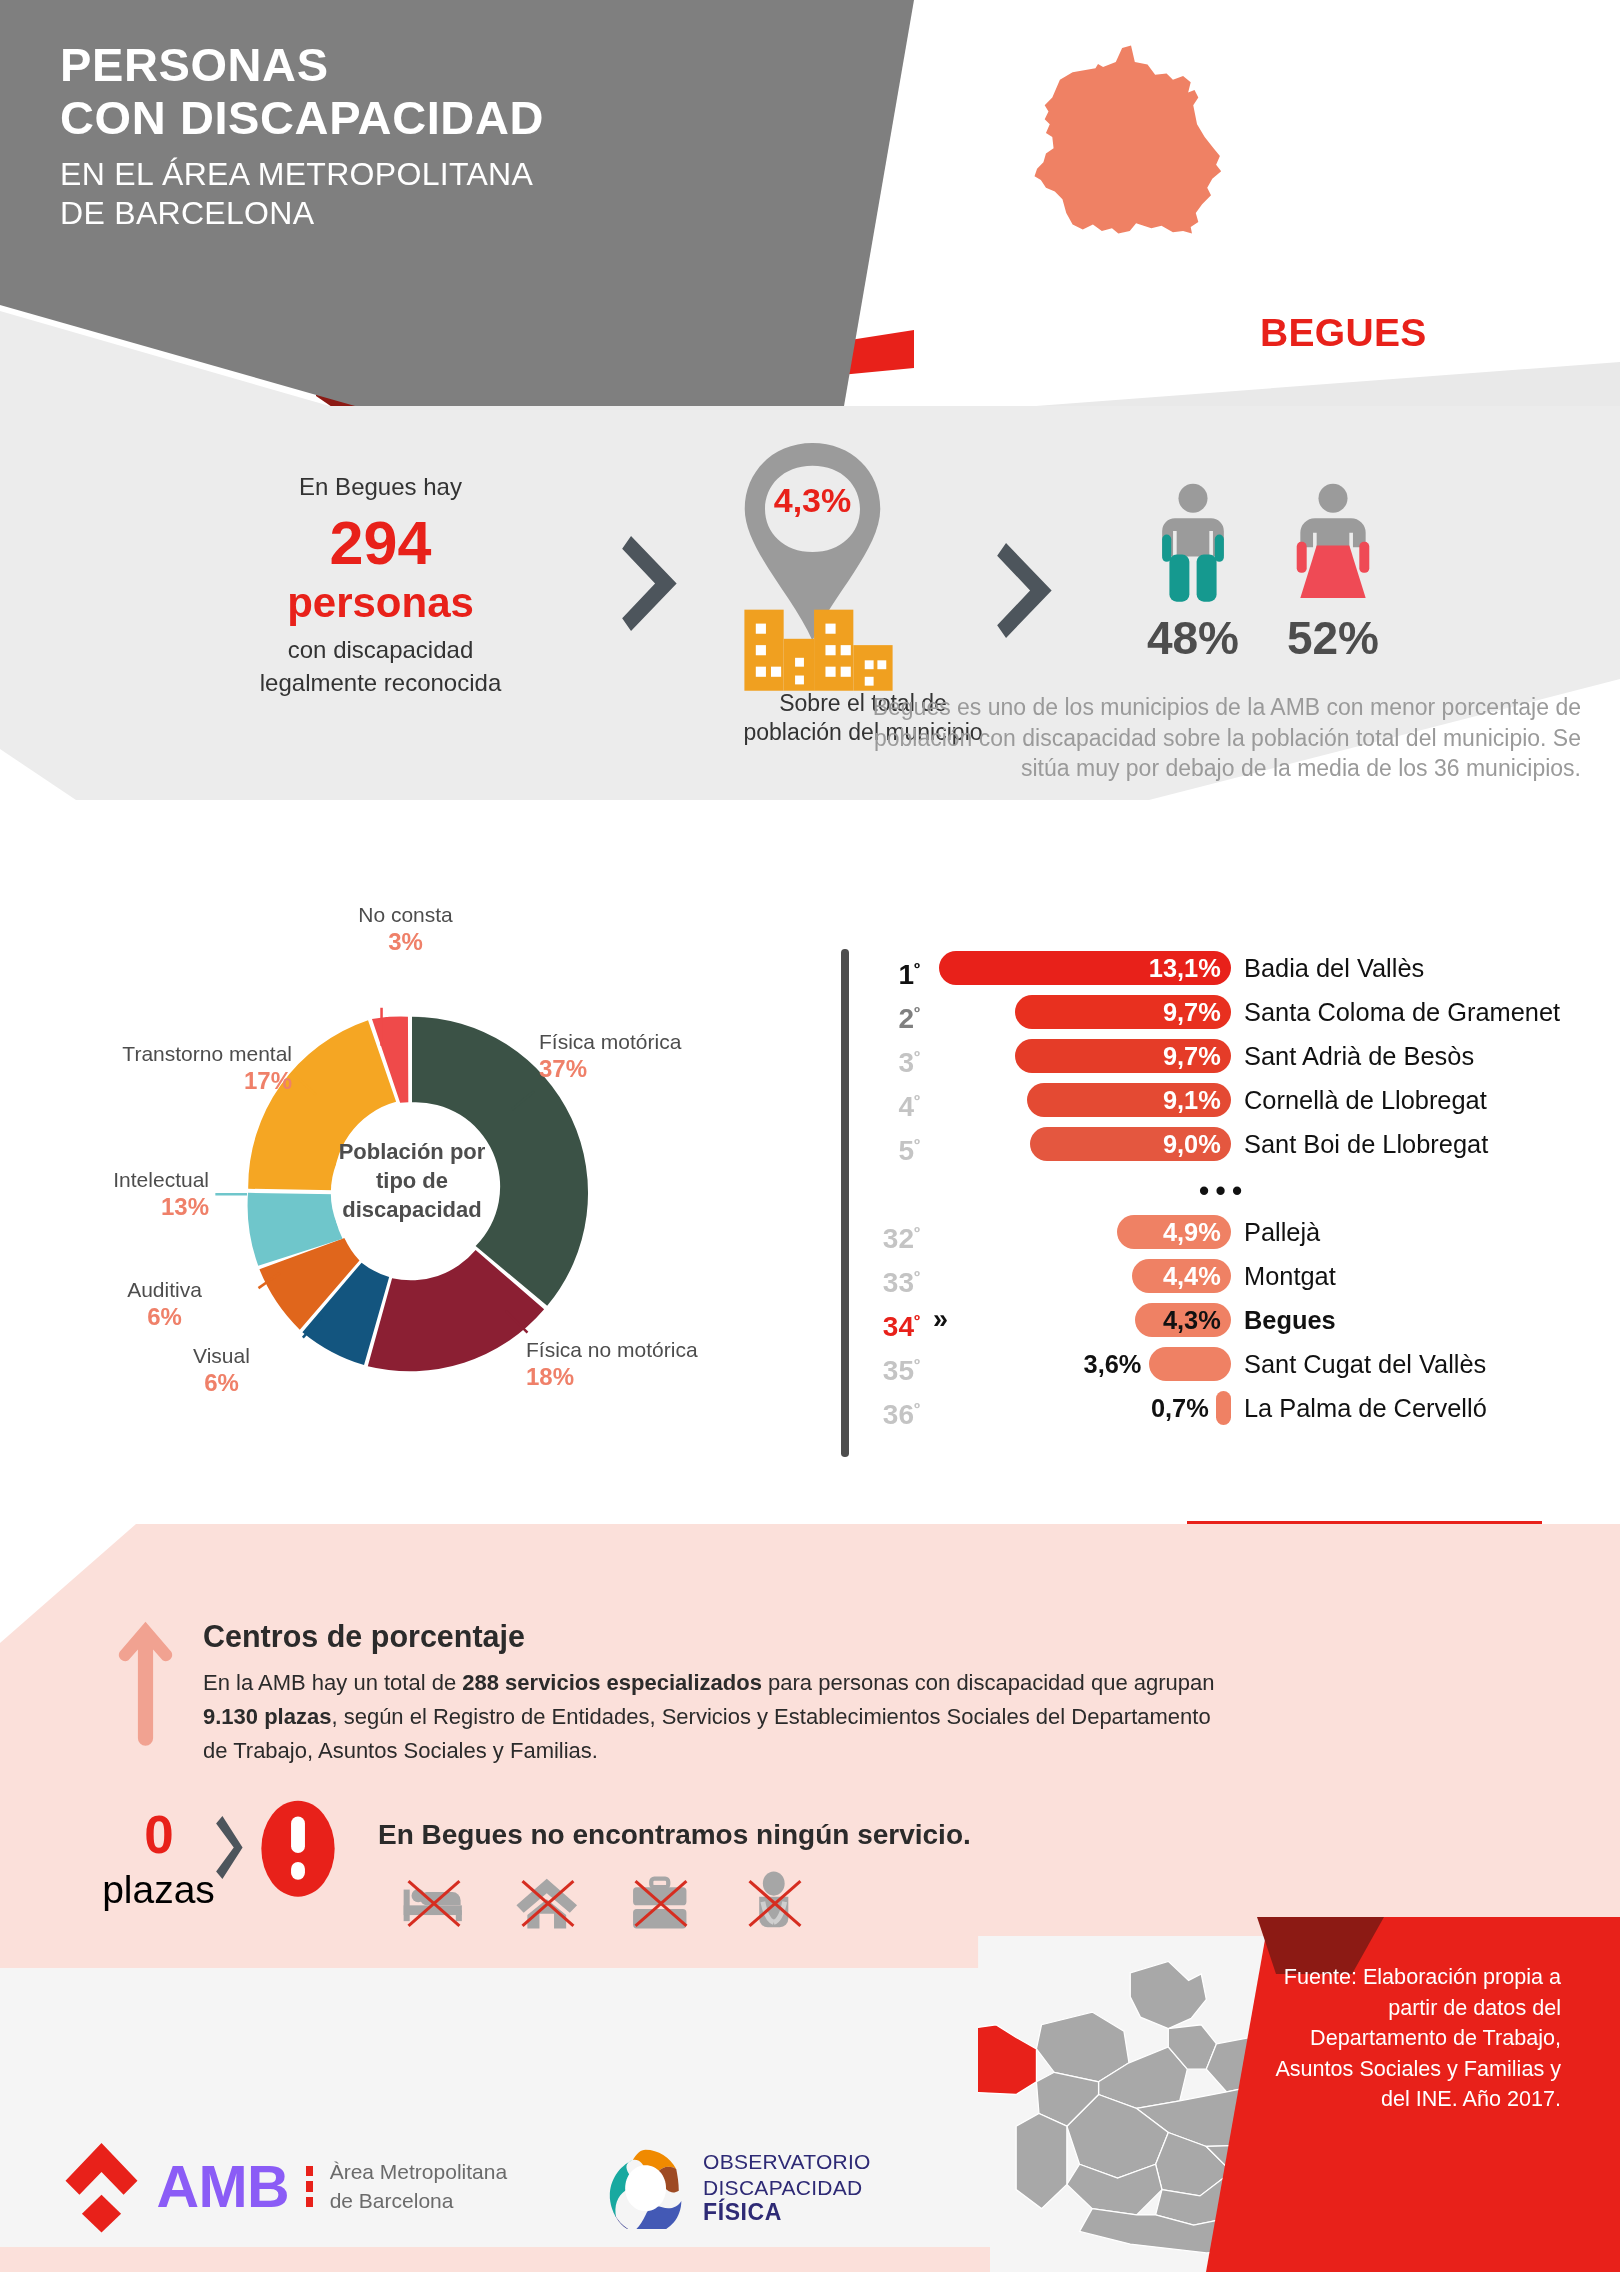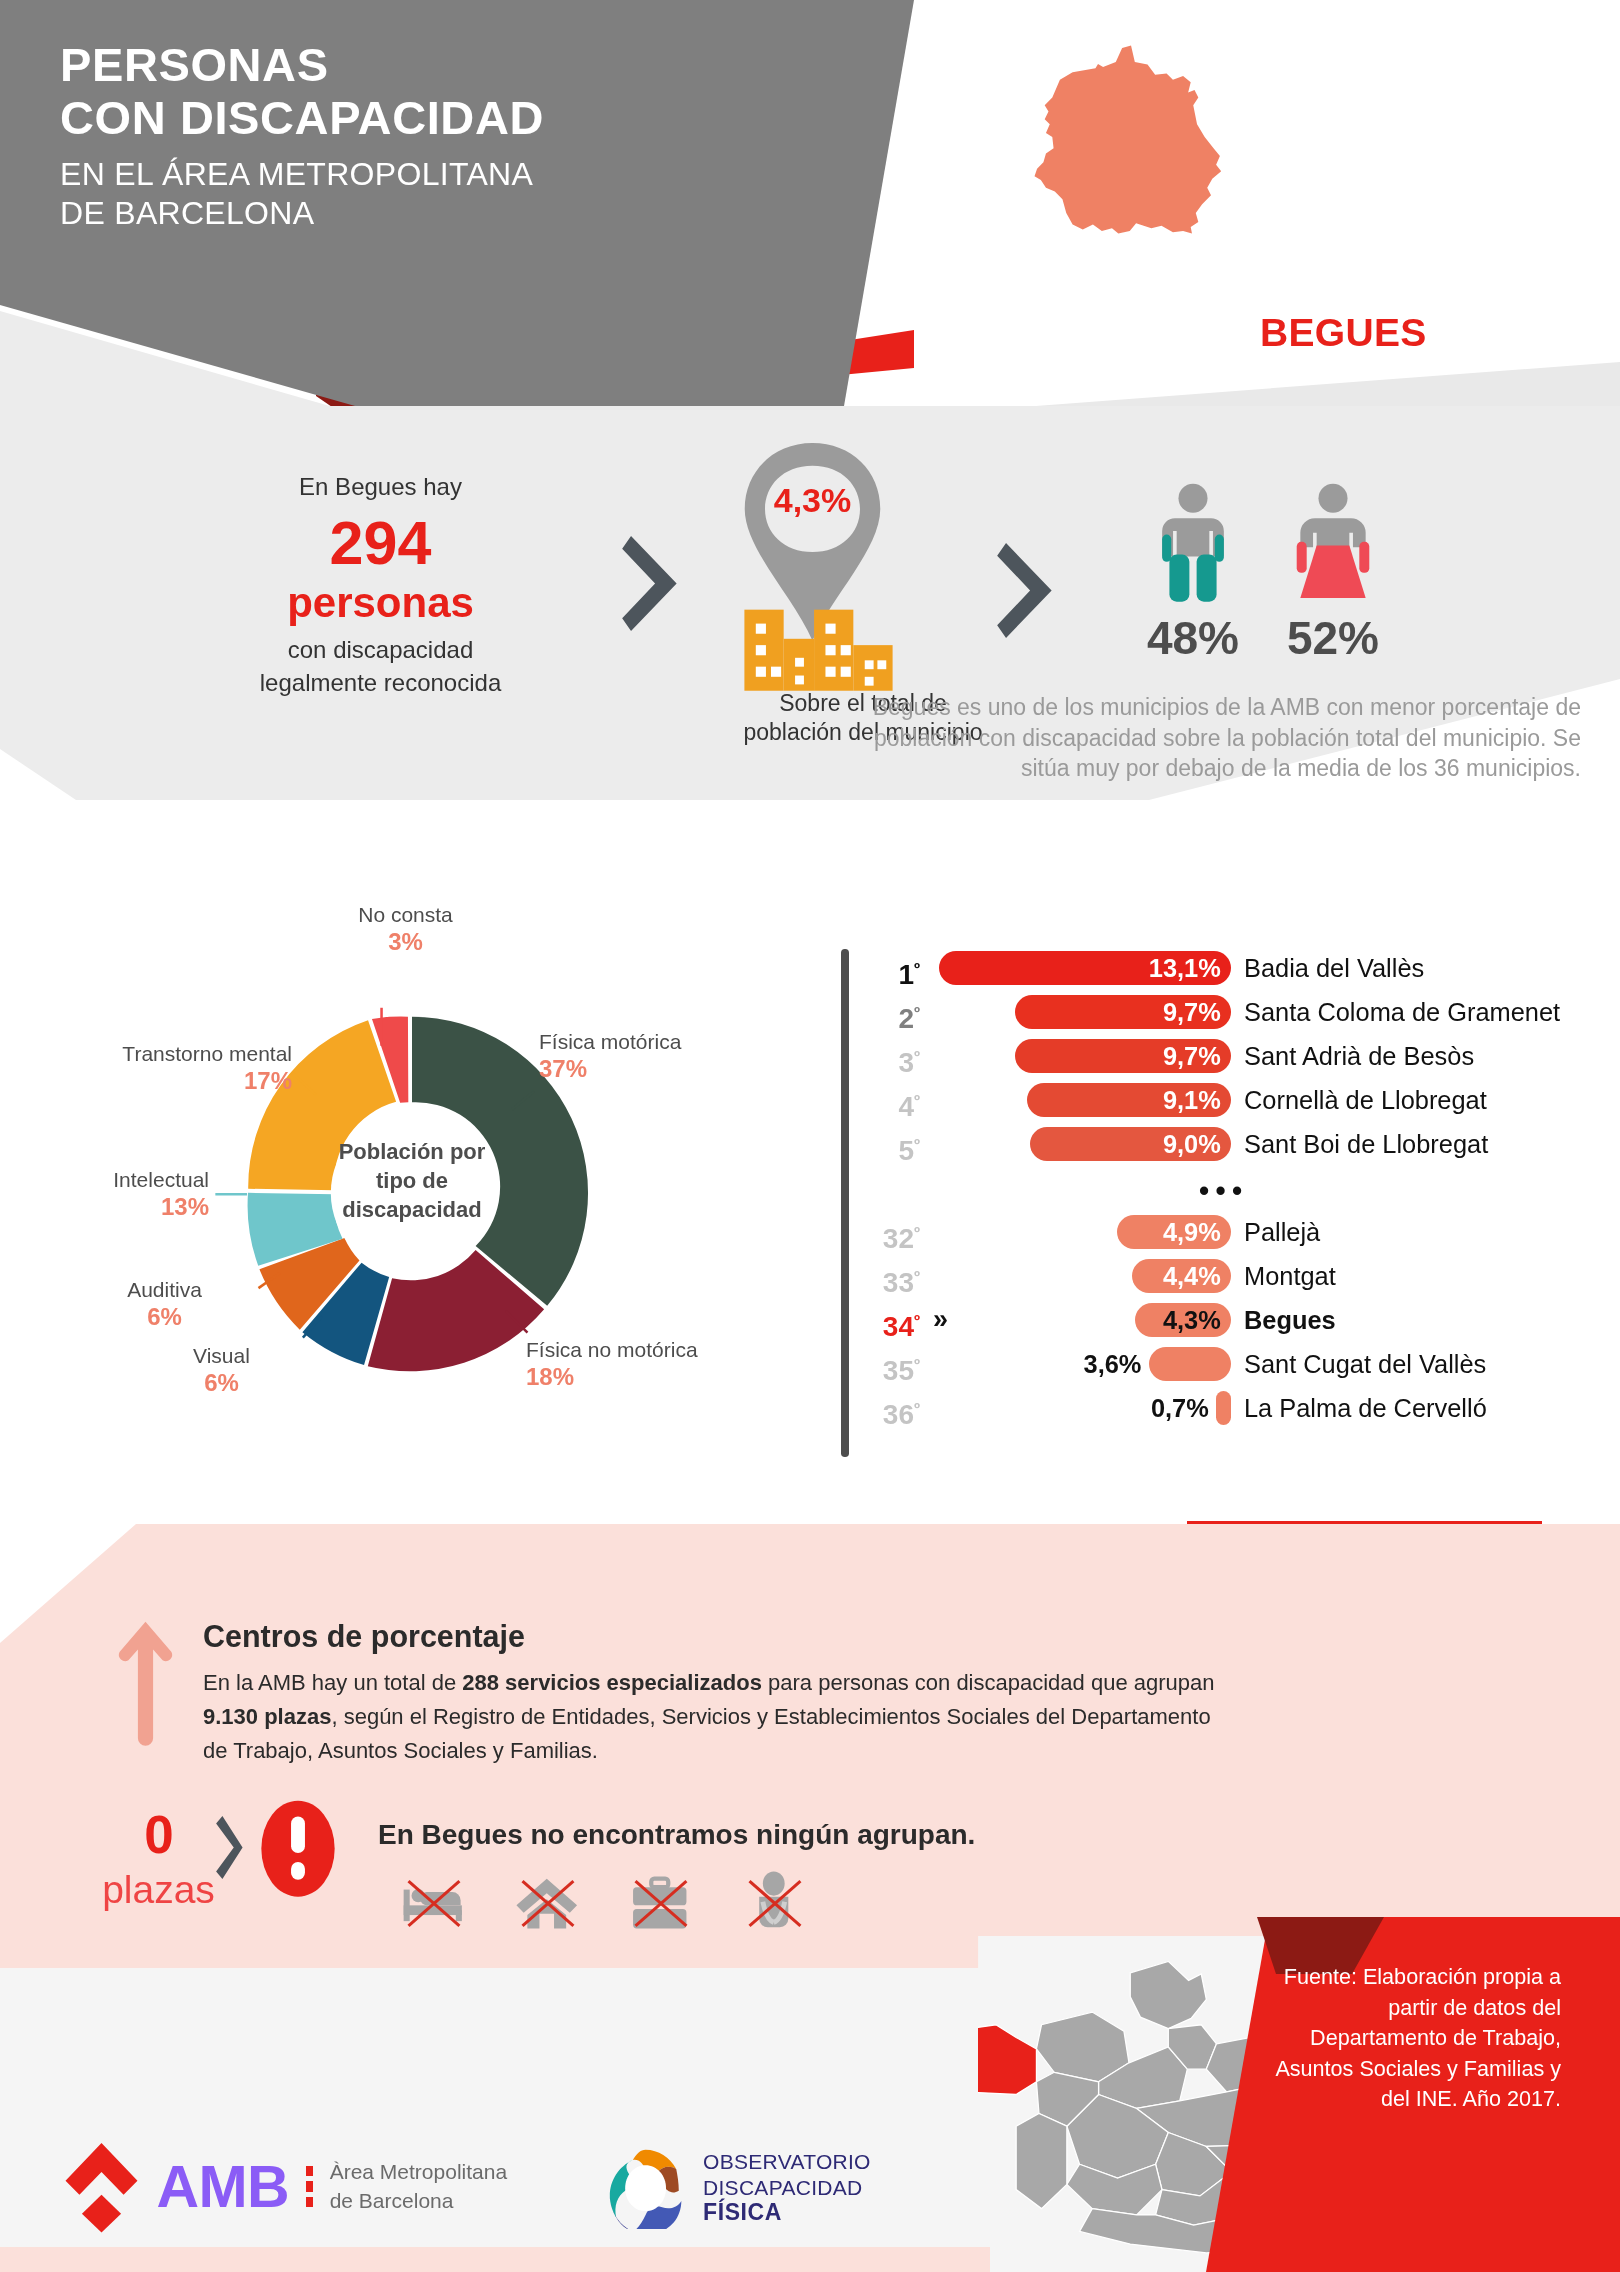--- a/index.html
+++ b/index.html
@@ -130,21 +130,21 @@
   
   #pink-panel {
     left:0; top:1524px; width:1620px; height:444px; background:#fbe0da;
     clip-path: polygon(0 119px, 136px 0, 1620px 0, 1620px 444px, 0 444px);
   }
   #svc-arrow { left:117px; top:1619px; }
   #svc-title { left:203px; top:1619px; font-size:30.5px; font-weight:bold; color:#2b2b2b; }
   #svc-para { left:203px; top:1666px; width:1022px; font-size:22px; color:#2b2b2b; line-height:34px; }
   #svc-para b { font-weight:bold; }
   #plazas-num { left:105px; top:1806px; width:108px; text-align:center; font-size:53px; font-weight:bold; color:#e8211a; line-height:58px; }
-  #plazas-word { left:57px; top:1866px; width:203px; text-align:center; font-size:39px; color:#ef4444; line-height:47px; }
+  #plazas-word { left:57px; top:1866px; width:203px; text-align:center; font-size:39px; color:#000000; line-height:47px; }
   #svc-chev { left:216px; top:1816px; }
   #svc-excl { left:260px; top:1800px; }
   #svc-noservice { left:378px; top:1819px; font-size:28px; font-weight:bold; color:#2b2b2b; }
   #svc-icons { left:400px; top:1866px; width:406px; display:flex; gap:48px; }
 
   
   #footer-white { left:0; top:1968px; width:1620px; height:305px; background:#f5f5f5; }
   #footer-map { left:978px; top:1936px; width:444px; height:336px; }
   #footer-red {
     left:1206px; top:1917px; width:414px; height:355px; background:#e8211a;
@@ -478,21 +478,21 @@
     <path fill="#4d555c" d="M10,0 L0,12 L28,50 L0,88 L10,100 L42,50 Z"></path>
   </svg>
 </div>
 <div class="abs" id="svc-excl">
   <svg width="76" height="98" viewBox="0 0 120 155">
     <ellipse cx="60" cy="77" rx="58" ry="76" fill="#e8211a"></ellipse>
     <rect x="49" y="26" width="22" height="58" rx="11" fill="#ffffff"></rect>
     <rect x="49" y="98" width="22" height="28" rx="11" fill="#ffffff"></rect>
   </svg>
 </div>
-<div class="abs" id="svc-noservice">En Begues no encontramos ningún agrupan.</div>
+<div class="abs" id="svc-noservice">En Begues no encontramos ningún servicio.</div>
 
 <div class="abs" id="svc-icons">
 
   <svg width="69" height="69" viewBox="0 0 108 108">
     <g fill="#a6a6a6">
       <rect x="6" y="36" width="10" height="52"></rect>
       <rect x="6" y="62" width="96" height="16"></rect>
       <rect x="92" y="70" width="10" height="18"></rect>
       <circle cx="30" cy="46" r="11"></circle>
       <path d="M44,40 h42 a14,14 0 0 1 14,14 v8 h-56 a10,10 0 0 1 -10,-10 v-2 a10,10 0 0 1 10,-10 z"></path>

